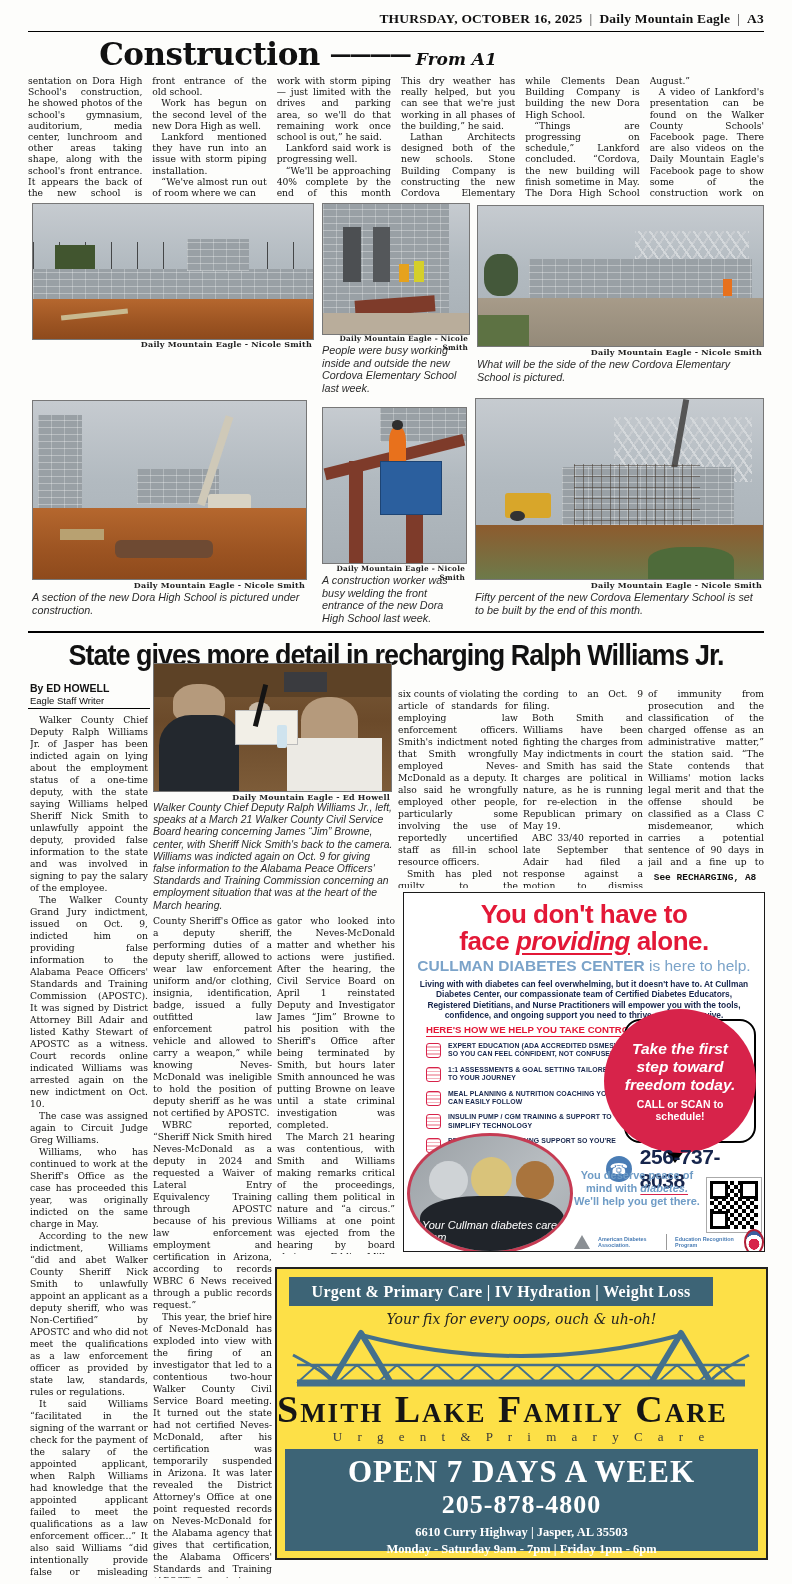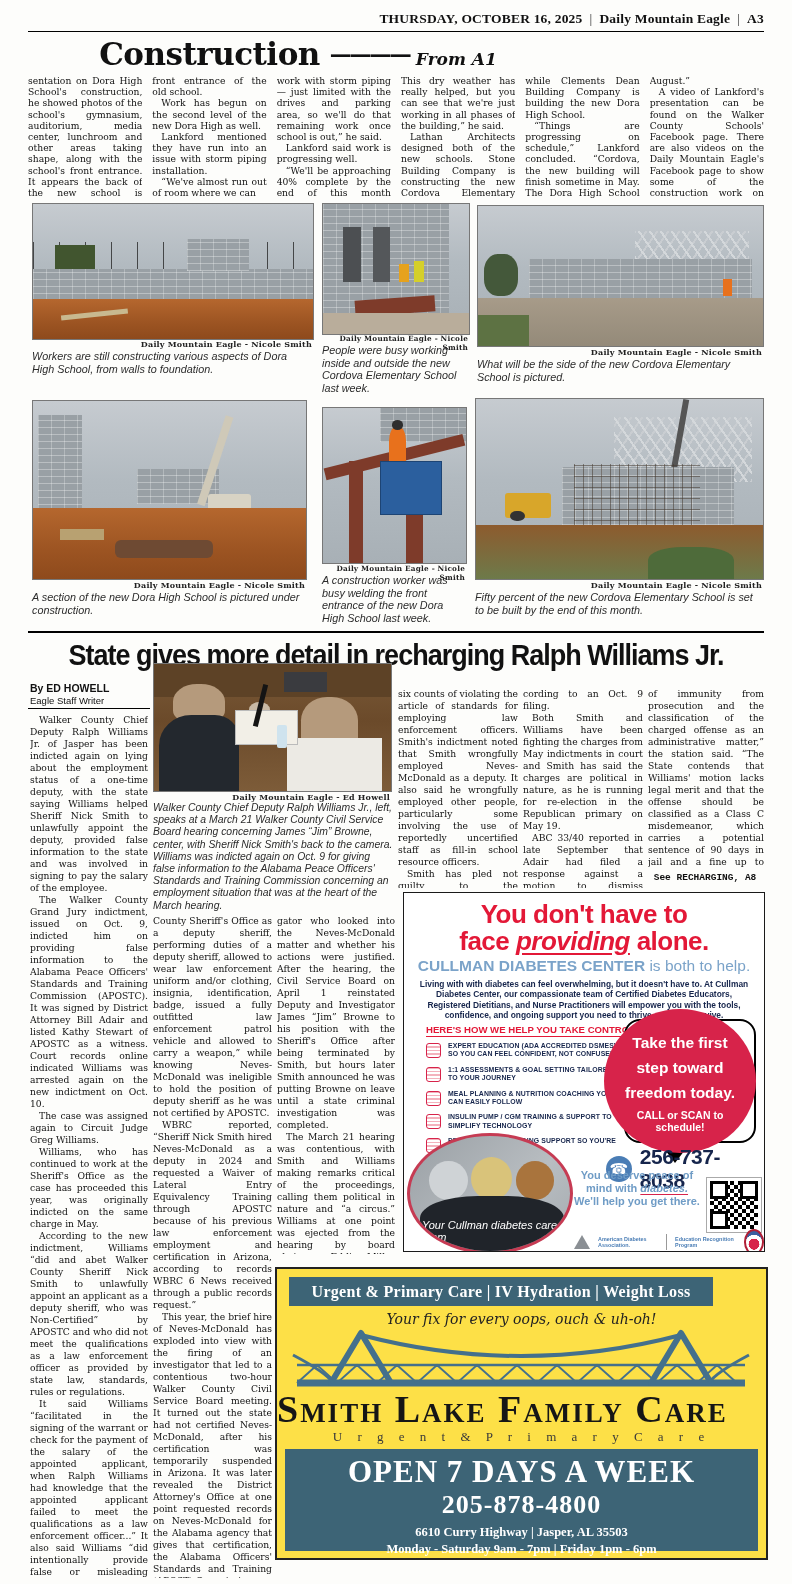--- a/index.html
+++ b/index.html
@@ -79,21 +79,21 @@
             background:repeating-linear-gradient(0deg,#fff 0 2px,#f3b2bd 2px 3.5px); margin-top:1px; }
   .b-text { font-size:6.9px; font-weight:bold; color:#16254c; line-height:8.4px; letter-spacing:.1px; }
   .da-burst { position:absolute; left:200px; top:116px; width:156px; height:156px; }
   .burst-rect { position:absolute; left:20px; top:10px; right:4px; bottom:22px;
                 border:2.5px solid #000; border-radius:16px; background:#fff; }
   .burst-tail { position:absolute; left:58px; bottom:2px; width:0; height:0;
                 border-left:13px solid transparent; border-right:13px solid transparent; border-top:17px solid #000; }
   .burst-circle { position:absolute; left:0; top:0; width:152px; height:144px; border-radius:50%;
                   background:#d7234a; color:#fff; display:flex; flex-direction:column;
                   align-items:center; justify-content:center; text-align:center; }
-  .burst-main { font-weight:bold; font-size:15.5px; line-height:25px; width:122px; }
+  .burst-main { font-weight:bold; font-size:15.5px; line-height:18px; width:122px;font-style:italic; }
   .burst-sub { font-weight:bold; font-size:10.5px; line-height:12px; margin-top:4px; width:110px; }
   .da-phone { position:absolute; left:202px; top:252px; display:flex; align-items:center; }
   .phone-circle { width:26px; height:26px; border-radius:50%; background:#4a7db5; color:#fff;
                   font-size:15px; line-height:26px; text-align:center; }
   .phone-num { margin-left:8px; font-weight:bold; font-size:21px; color:#16254c; letter-spacing:-.5px; }
   .da-team { position:absolute; left:3px; top:240px; width:160px; height:115px; border-radius:50%;
              border:3px solid #c63b53; overflow:hidden;
              background:linear-gradient(135deg,#9aa0a5 0%,#b8bdc1 60%,#a5abb0 100%); }
   .head-dot { position:absolute; border-radius:50%; }
   .team-cap { position:absolute; left:12px; bottom:8px; color:#fff; font-style:italic; font-size:11px; }
@@ -176,21 +176,20 @@
 
   <div class="photo" style="left:32px;top:203px;width:280px;height:135px;">
     <div class="layer rebar" style="left:0;top:28%;width:100%;height:22%;"></div>
     <div class="layer" style="left:8%;top:30%;width:14%;height:18%;background:#41552f;"></div>
     <div class="layer blocks" style="left:0;top:48%;width:100%;height:24%;"></div>
     <div class="layer blocks" style="left:55%;top:26%;width:22%;height:24%;"></div>
     <div class="layer dirt" style="left:0;top:70%;width:100%;height:30%;"></div>
     <div class="layer" style="left:10%;top:80%;width:24%;height:4%;background:#c8b98f;transform:rotate(-6deg);"></div>
   </div>
   <div class="credit" style="left:32px;top:339px;width:280px;">Daily Mountain Eagle - Nicole Smith</div>
-  <div class="caption" style="left:32px;top:350px;width:280px;">Workers are still constructing various aspects of Dora High School, from walls to foundation.</div>
 
   <div class="photo" style="left:322px;top:203px;width:146px;height:130px;">
     <div class="layer blocks" style="left:0;top:0;width:86%;height:96%;"></div>
     <div class="layer" style="left:14%;top:18%;width:12%;height:42%;background:#4c4f52;"></div>
     <div class="layer" style="left:34%;top:18%;width:12%;height:42%;background:#54575a;"></div>
     <div class="layer" style="left:52%;top:46%;width:7%;height:14%;background:#e6a21d;"></div>
     <div class="layer" style="left:62%;top:44%;width:7%;height:16%;background:#d5cf2a;"></div>
     <div class="layer" style="left:22%;top:72%;width:55%;height:12%;background:#7e3b2a;transform:rotate(-4deg);"></div>
     <div class="layer" style="left:0;top:84%;width:100%;height:16%;background:#b9ad9b;"></div>
   </div>
@@ -299,21 +298,21 @@
       <p class="para">ABC 33/40 reported in late September that Adair had filed a response against a motion to dismiss Williams' indictment in local circuit court. Williams “argued for dismissal on the grounds</p>
     </div>
   <div class="r-col cont" style="left:648px;top:688px;width:116px;height:182px;">
       <p class="para">of immunity from prosecution and the classification of the charged offense as an administrative matter,” the station said. “The State contends that Williams' motion lacks legal merit and that the offense should be classified as a Class C misdemeanor, which carries a potential sentence of 90 days in jail and a fine up to $1,000. The State has requested the court to deny Williams' motion and affirm the misdemeanor classification.</p>
     </div>
   <div class="jump">See RECHARGING,  A8</div>
 
   <div class="dia-ad">
     <div class="da-title" style="top:6px;">You don't have to</div>
     <div class="da-title" style="top:33px;"><span>face </span><span class="em">providing</span><span> alone.</span></div>
-    <div class="da-sub"><span class="strong">CULLMAN DIABETES CENTER</span><span> is both to help.</span></div>
+    <div class="da-sub"><span class="strong">CULLMAN DIABETES CENTER</span><span> is here to help.</span></div>
     <div class="da-body">Living with with diabetes can feel overwhelming, but it doesn't have to. At Cullman Diabetes Center, our compassionate team of Certified Diabetes Educators, Registered Dietitians, and Nurse Practitioners will empower you with the tools, confidence, and ongoing support you need to thrive - not just survive.</div>
     <div class="da-how">HERE'S HOW WE HELP YOU TAKE CONTROL:</div>
     <div class="da-bullets">
       <div class="b-row">
           <span class="b-icon"></span>
           <span class="b-text">EXPERT EDUCATION (ADA ACCREDITED DSMES) SO YOU CAN FEEL CONFIDENT, NOT CONFUSED</span>
         </div>
       <div class="b-row">
           <span class="b-icon"></span>
           <span class="b-text">1:1 ASSESSMENTS &amp; GOAL SETTING TAILORED TO YOUR JOURNEY</span>

